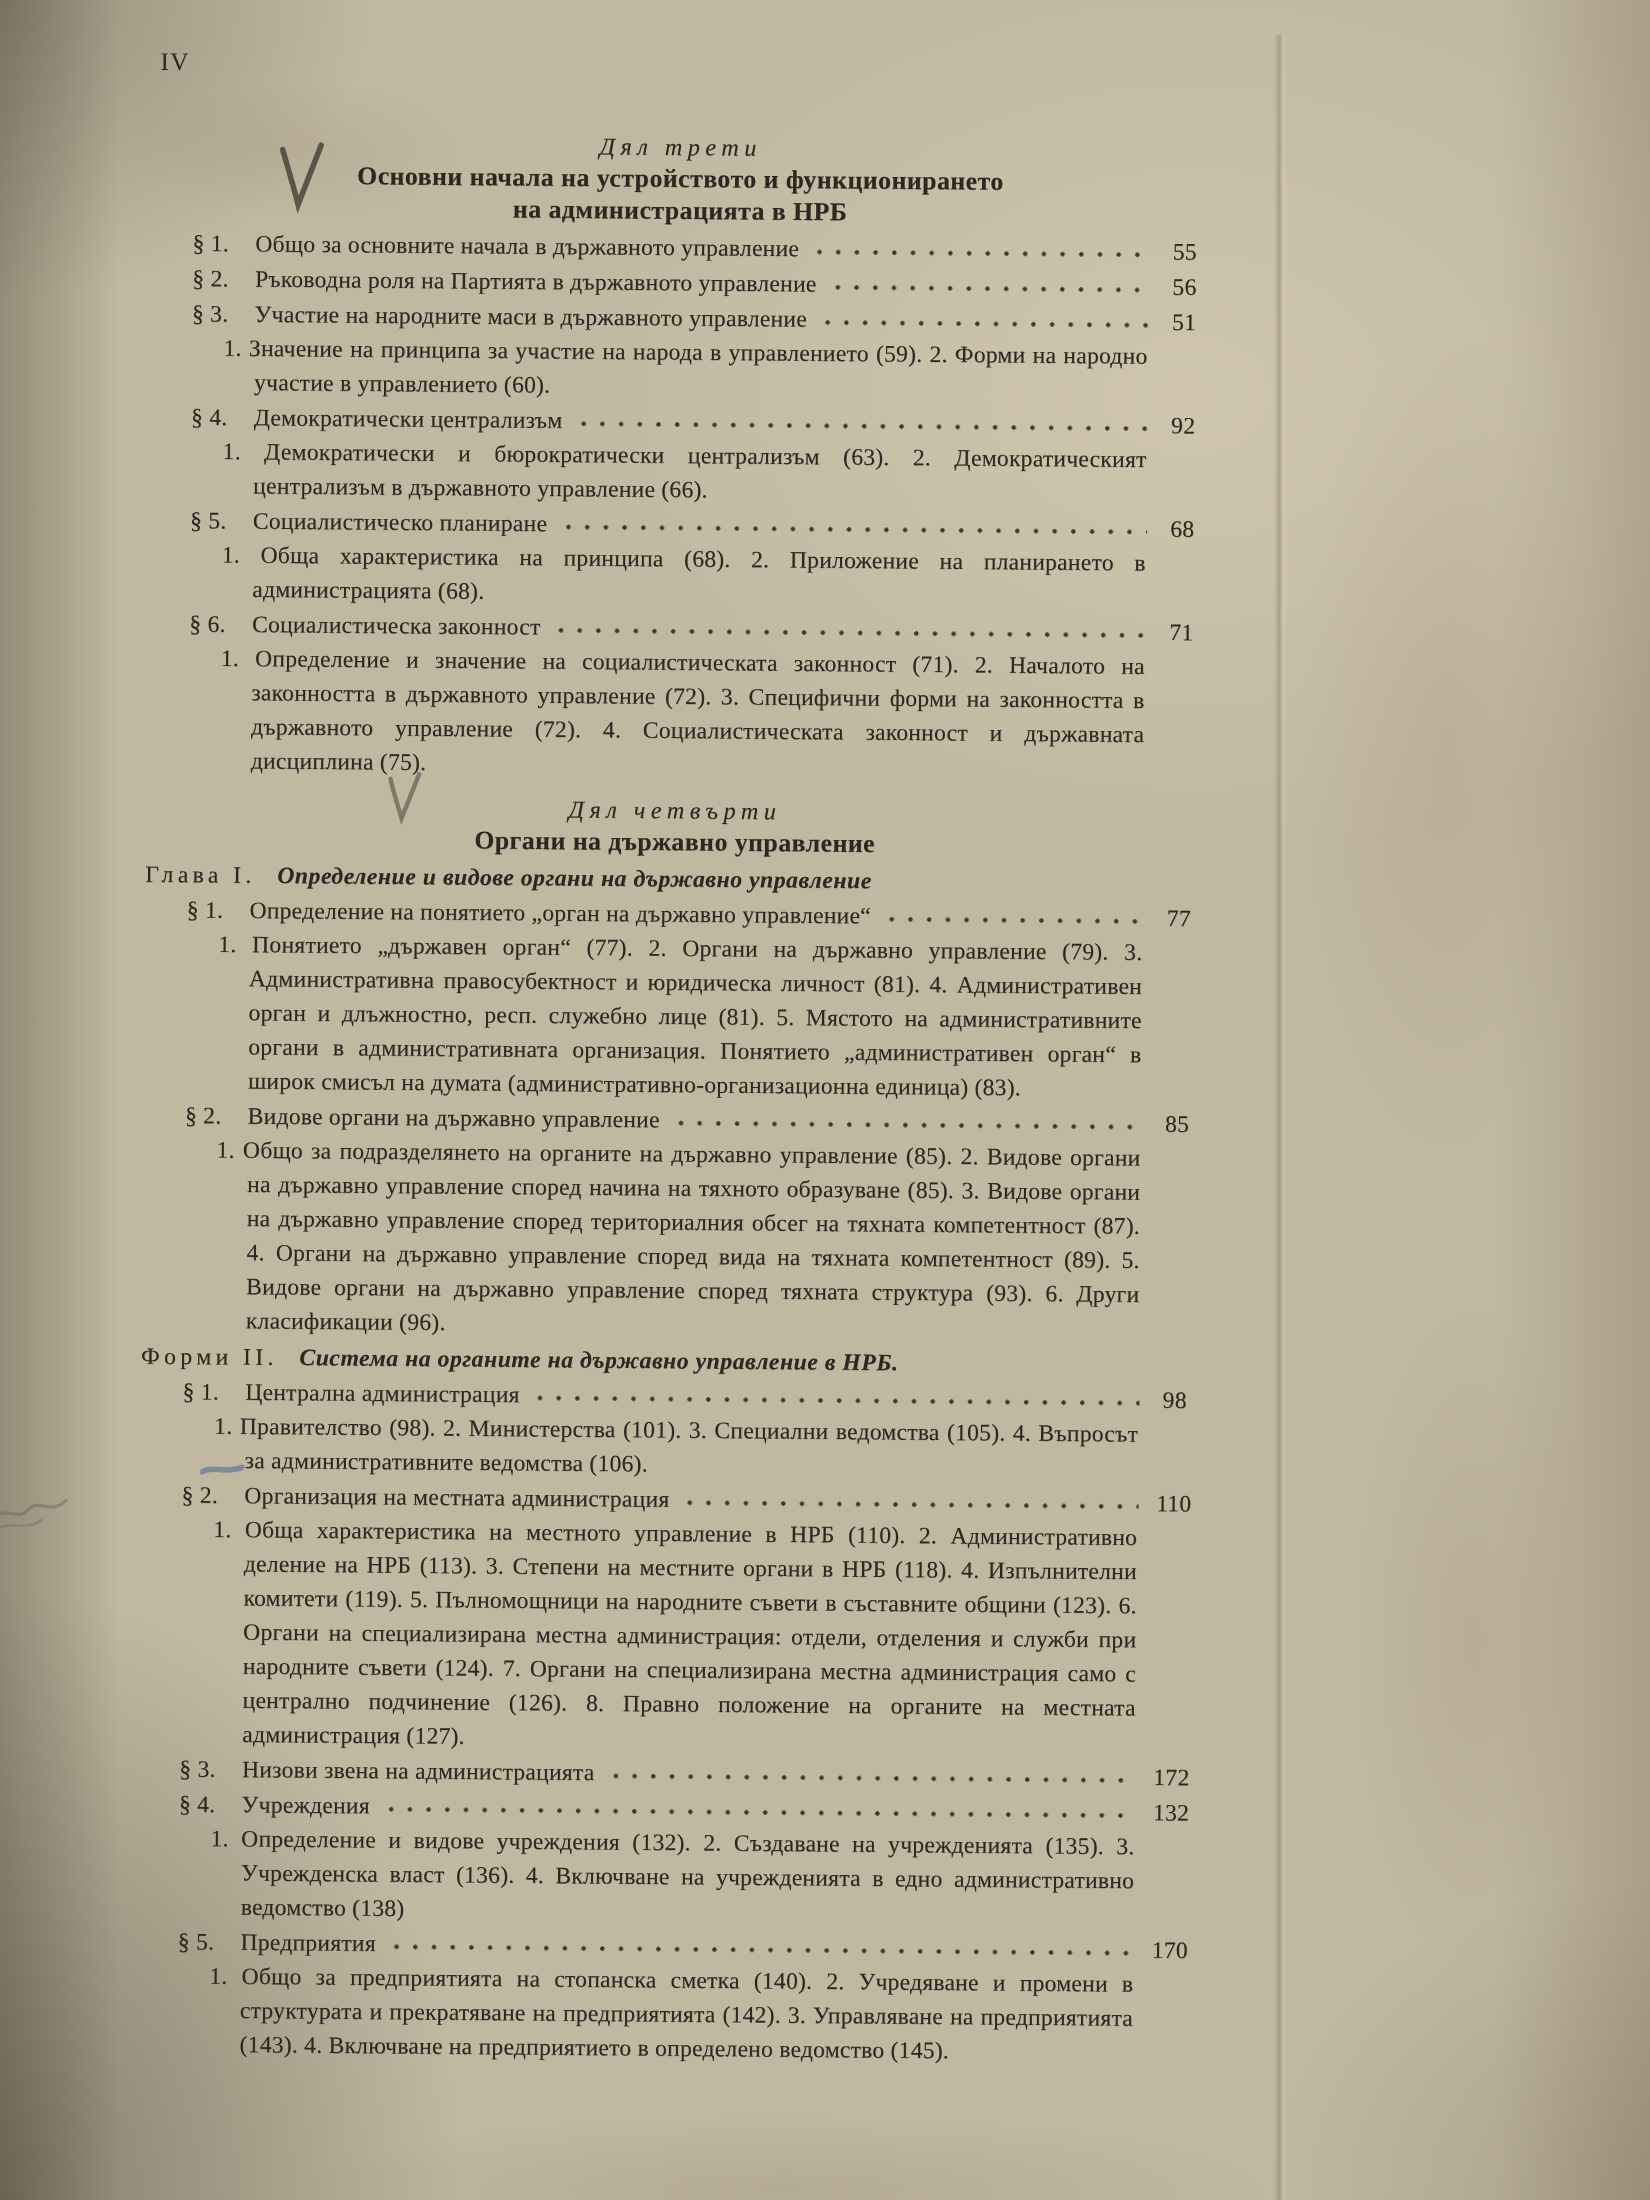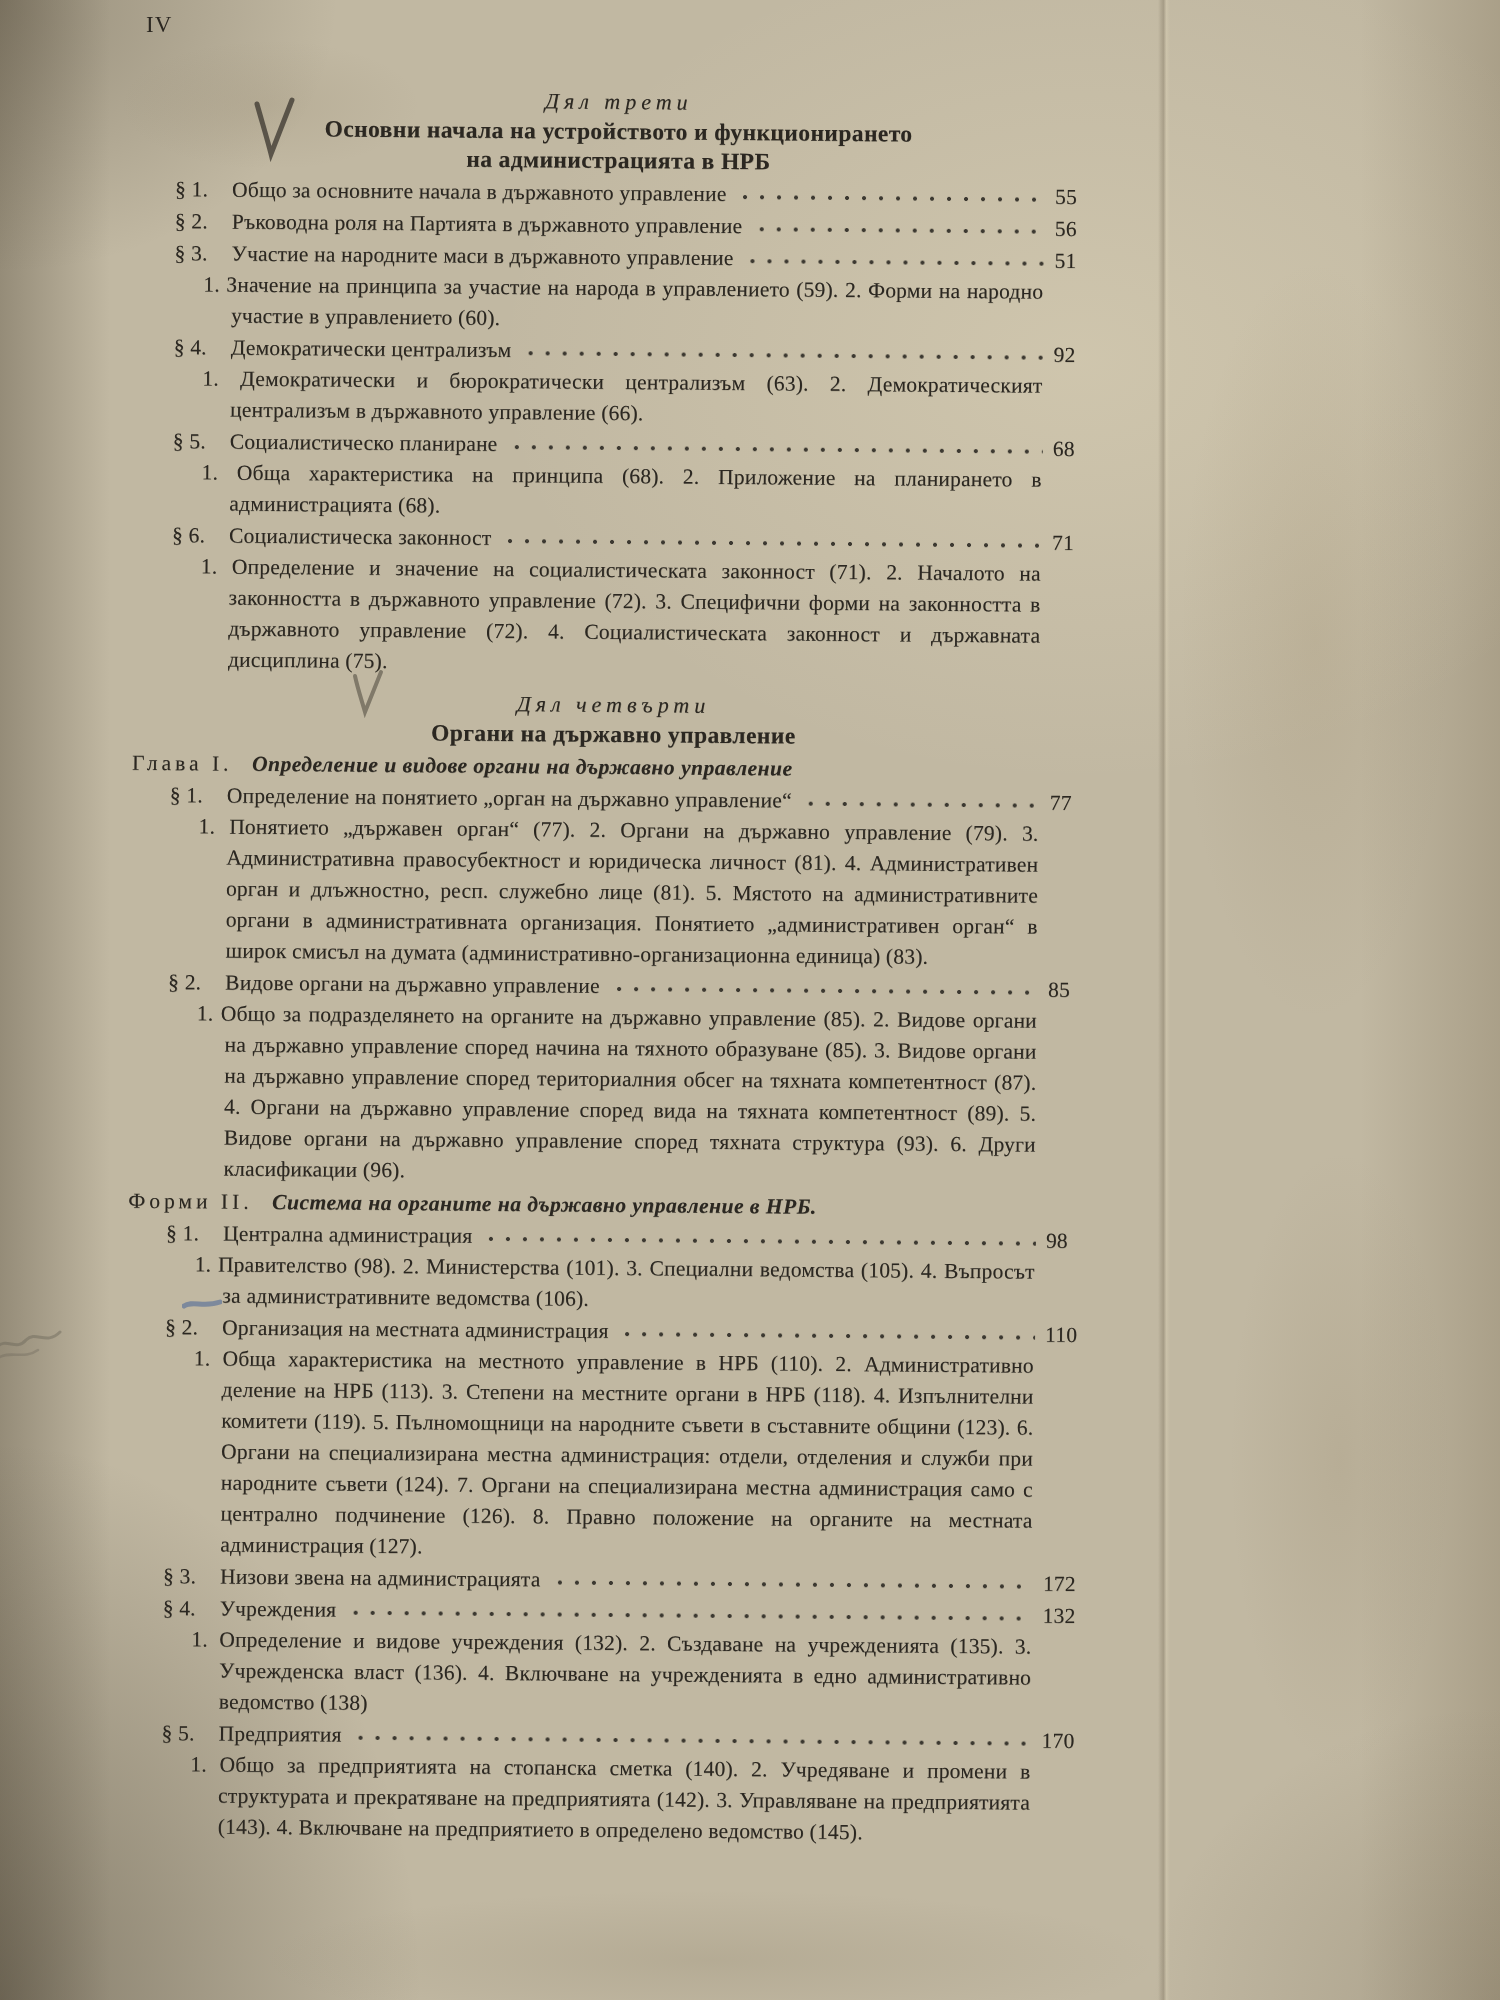--- a/index.html
+++ b/index.html
@@ -9,21 +9,21 @@
     color:#2b2721;
     background:
       radial-gradient(ellipse 900px 650px at 72% 18%, rgba(238,228,198,0.30), rgba(238,228,198,0) 65%),
       radial-gradient(ellipse 520px 420px at 0% 0%, rgba(58,50,36,0.30), rgba(58,50,36,0) 65%),
       radial-gradient(ellipse 620px 820px at 0% 100%, rgba(50,43,30,0.42), rgba(50,43,30,0) 68%),
       radial-gradient(ellipse 500px 420px at 100% 100%, rgba(90,78,56,0.22), rgba(90,78,56,0) 70%),
       linear-gradient(90deg, rgba(66,57,42,0.35) 0px, rgba(66,57,42,0) 110px),
       linear-gradient(270deg, rgba(110,96,70,0.28) 0px, rgba(110,96,70,0) 140px),
       #c1b8a2;
   }
-  .scan{position:relative;width:1500px;height:1404px;}
+  .scan{position:relative;width:1500px;height:1404px;margin-top:32px;}
   .crease{
     position:absolute;left:1158px;top:0;width:12px;height:2000px;
     background:linear-gradient(90deg, rgba(90,78,58,0) 0%, rgba(90,78,58,0.28) 45%, rgba(230,220,190,0.25) 70%, rgba(90,78,58,0) 100%);
   }
   .stain{position:absolute;border-radius:50%;pointer-events:none;}
   .st1{left:1180px;top:260px;width:270px;height:760px;background:radial-gradient(closest-side, rgba(140,120,85,0.16), rgba(140,120,85,0));}
   .st2{left:1230px;top:1150px;width:220px;height:620px;background:radial-gradient(closest-side, rgba(125,108,78,0.14), rgba(125,108,78,0));}
   .st3{left:260px;top:1890px;width:900px;height:140px;background:radial-gradient(closest-side, rgba(105,92,66,0.14), rgba(105,92,66,0));}
   .st4{left:120px;top:40px;width:300px;height:130px;background:radial-gradient(closest-side, rgba(120,105,78,0.12), rgba(120,105,78,0));}
 
@@ -46,21 +46,21 @@
 
   .entry{display:flex;align-items:baseline;margin-left:38px;margin-top:1px;}
   .enum{flex:none;width:57px;}
   .etitle{flex:none;white-space:nowrap;}
   .leader{
     flex:1 1 auto;align-self:flex-end;height:8px;min-width:26px;
     margin:0 10px 9px 16px;
     background-image:radial-gradient(circle at 3px 4px, rgba(45,42,36,0.9) 1.7px, rgba(45,42,36,0) 2.3px);
     background-size:17px 8px;background-repeat:repeat-x;
   }
-  .pg{flex:none;min-width:44px;text-align:left;}
+  .pg{flex:none;min-width:44px;text-align:center;}
   .detail{margin:0 55px 0 95px;text-indent:-28px;text-align:justify;}
   p.detail{margin-top:0;margin-bottom:0;}
 
   .mark{position:absolute;pointer-events:none;}
 </style>
 </head>
 <body>
 
 <div class="scan">
   <div class="crease"></div>

